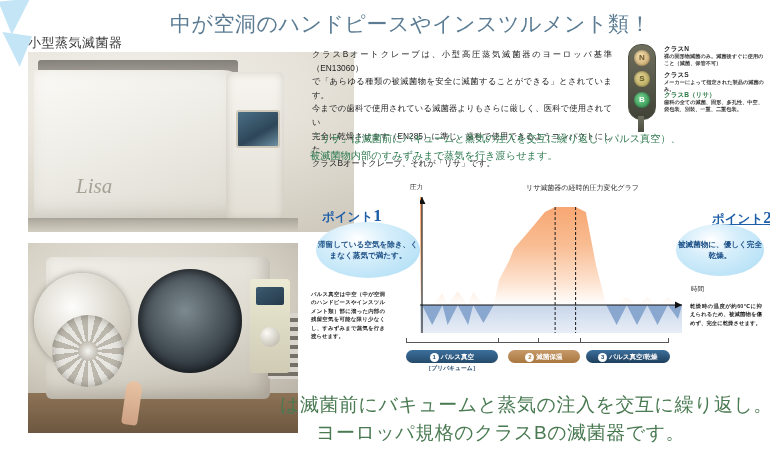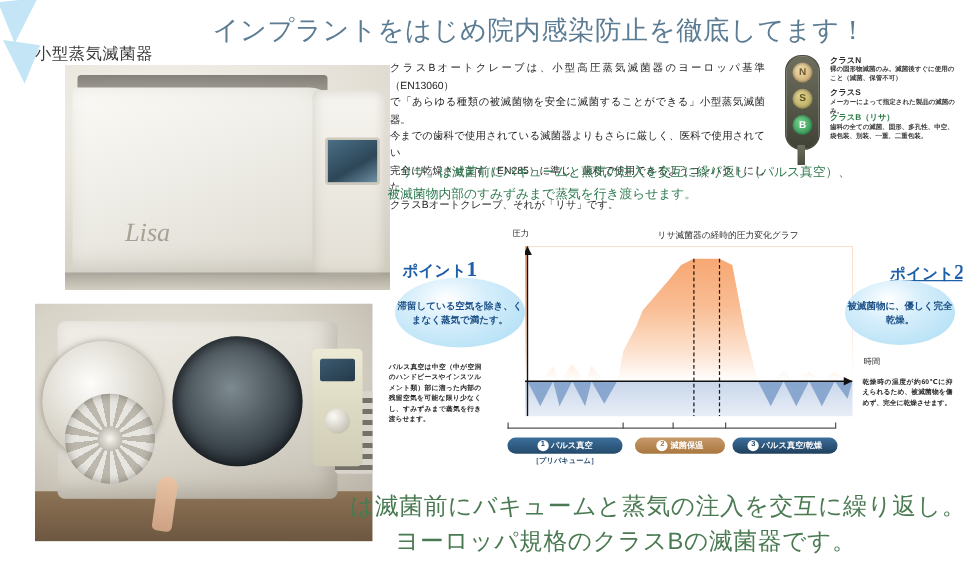--- a/index.html
+++ b/index.html
@@ -16,24 +16,23 @@
     left:170px;top:10px;width:470px;
     font-size:21px;letter-spacing:.5px;color:#5b7c93;
     text-align:center;white-space:nowrap;
   }
   #subtitle-small{
     left:28px;top:34px;font-size:13px;color:#3a3a3a;letter-spacing:.5px;
   }
 
   
   .photo{border:0;overflow:hidden;position:absolute;}
-  #photo-closed{left:28px;top:52px;width:260px;height:180px;
+  #photo-closed{left:28px;top:52px;width:326px;height:180px;
     background:
       radial-gradient(ellipse 120% 90% at 30% 20%, #f4f2ed 0%, #e7e3da 45%, #cfcabd 100%);
-    margin-left: 24px;
   }
   #photo-open{left:28px;top:243px;width:270px;height:190px;
     background:
       radial-gradient(ellipse 120% 100% at 40% 30%, #e9e6df 0%, #d8d3c7 40%, #9d9488 100%);
   }
   
   .c-body{position:absolute;left:6px;top:18px;width:215px;height:150px;
     background:linear-gradient(160deg,#fbfaf6 0%,#efeee8 40%,#ddd9cf 100%);
     border-radius:4px 26px 6px 4px;
     box-shadow:inset -8px -6px 18px rgba(150,143,128,.35);}
@@ -174,21 +173,21 @@
     font-size:5.8px;color:#2b4f72;font-weight:bold;}
 
   
   .bottom-line{position:absolute;color:#4a7a52;letter-spacing:.5px;white-space:nowrap;}
   #bottom1{left:280px;top:392px;font-size:19px;}
   #bottom2{left:316px;top:420px;font-size:19px;}
 </style>
 </head>
 <body>
 
-<div class="abs" id="page-title">インプラントをはじめ院内感染防止を徹底してます！</div>
+<div class="abs" id="page-title">中が空洞のハンドピースやインスツルメント類！</div>
 <div class="abs" id="subtitle-small">小型蒸気滅菌器</div>
 
 <div class="photo" id="photo-closed">
   <div class="c-topline"></div>
   <div class="c-body"></div>
   <div class="c-door"></div>
   <div class="c-screen"></div>
   <div class="c-logo">Lisa</div>
   <div class="c-shadow"></div>
 </div>
@@ -204,21 +203,21 @@
     <div class="o-tray"></div>
   </div>
   <div class="o-panel"></div>
   <div class="o-panelscr"></div>
   <div class="o-knob"></div>
   <div class="o-hand"></div>
 </div>
 
 <div class="abs" id="classb-text">
   <p>クラスBオートクレーブは、小型高圧蒸気滅菌器のヨーロッパ基準（EN13060）</p>
-  <p>で「あらゆる種類の被滅菌物を安全に滅菌することができる」小型蒸気滅菌器。</p>
+  <p>で「あらゆる種類の被滅菌物を安全に滅菌することができる」とされています。</p>
   <p>今までの歯科で使用されている滅菌器よりもさらに厳しく、医科で使用されてい</p>
   <p>完全に乾燥させます（EN285）に準じ、歯科で使用できるようコンパクトにした</p>
   <p>クラスBオートクレーブ、それが「リサ」です。</p>
 </div>
 
 <div class="abs" id="class-chart">
   <div class="tl-pole"></div>
   <div class="tl-stem"></div>
   <div class="tl-lamp tl-n">N</div>
   <div class="tl-lamp tl-s">S</div>

